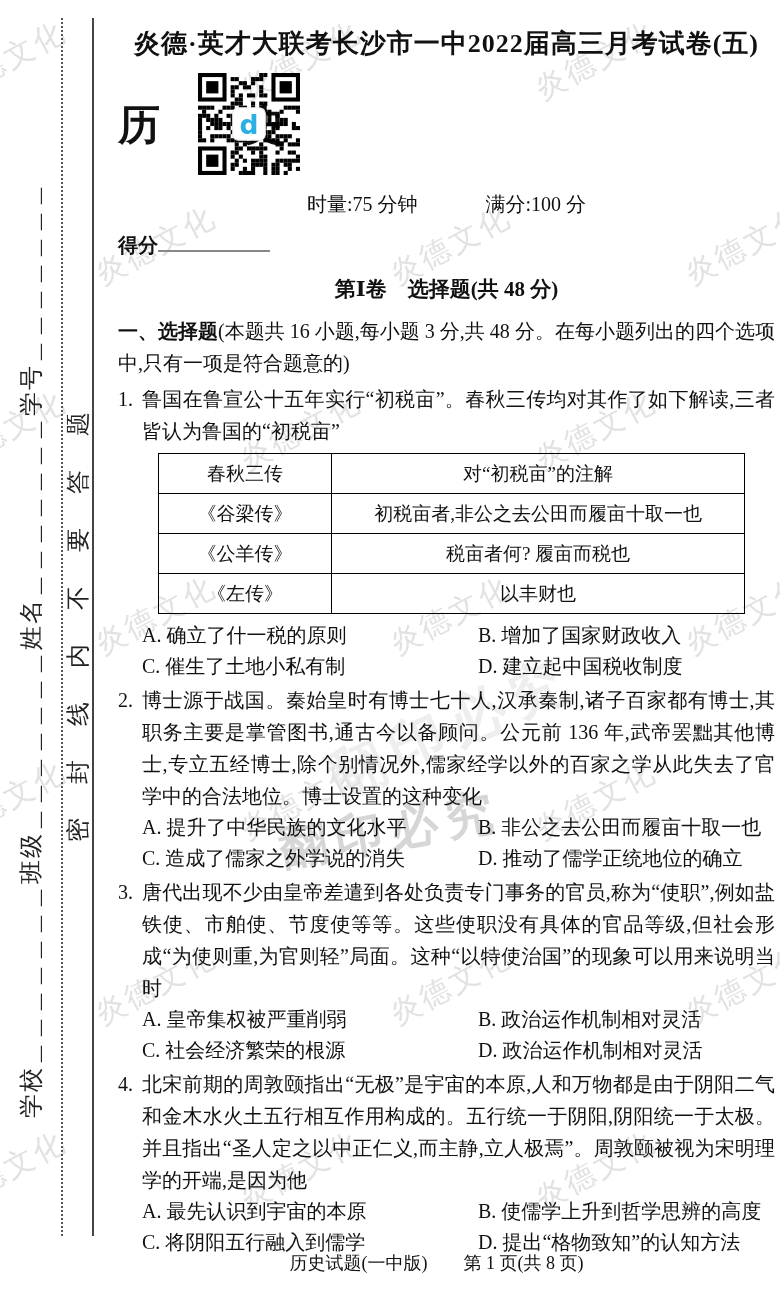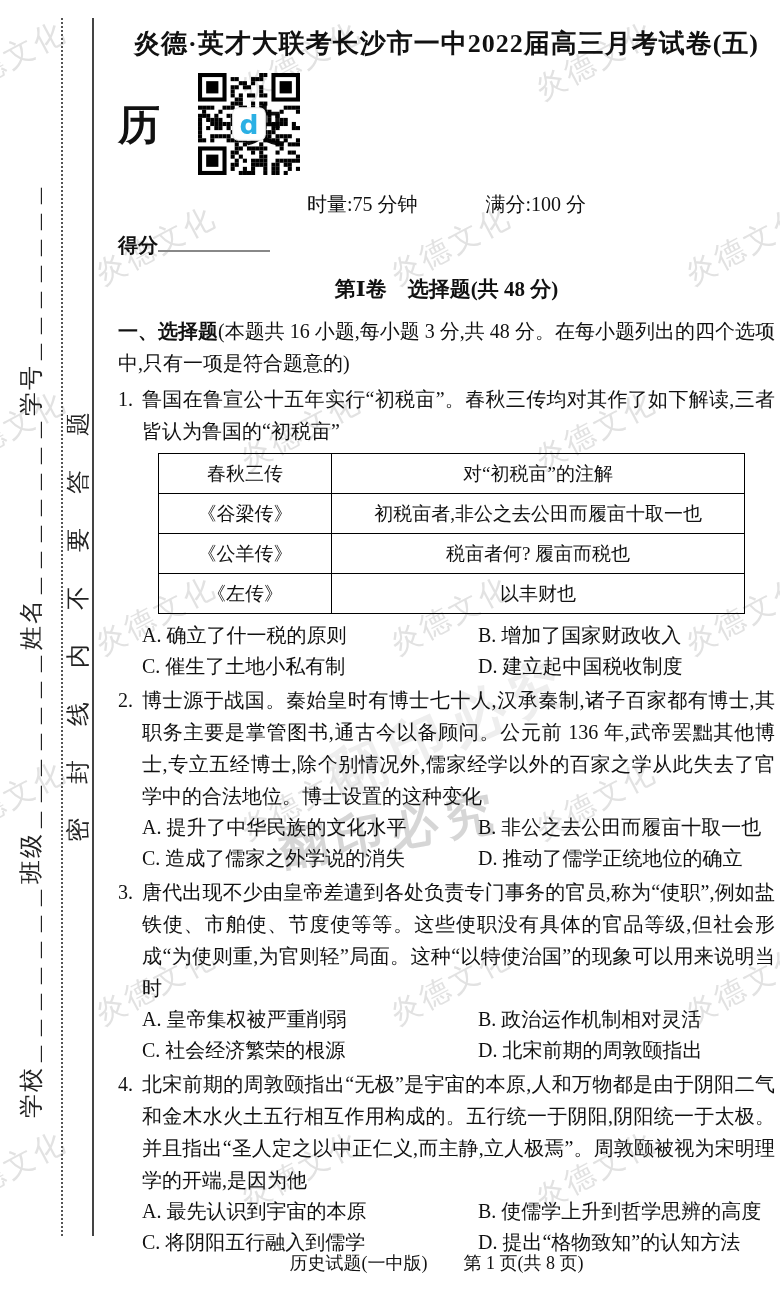--- a/index.html
+++ b/index.html
@@ -372,21 +372,21 @@
       </div>
     </div>
 
     <div class="question">
       <span class="q-num">3.</span>
       <span>唐代出现不少由皇帝差遣到各处负责专门事务的官员,称为“使职”,例如盐铁使、市舶使、节度使等等。这些使职没有具体的官品等级,但社会形成“为使则重,为官则轻”局面。这种“以特使治国”的现象可以用来说明当时</span>
       <div class="options">
         <div class="option">A. 皇帝集权被严重削弱</div>
         <div class="option">B. 政治运作机制相对灵活</div>
         <div class="option">C. 社会经济繁荣的根源</div>
-        <div class="option">D. 北宋前期的周敦颐指出</div>
+        <div class="option">D. 政治运作机制相对灵活</div>
       </div>
     </div>
 
     <div class="question">
       <span class="q-num">4.</span>
       <span>北宋前期的周敦颐指出“无极”是宇宙的本原,人和万物都是由于阴阳二气和金木水火土五行相互作用构成的。五行统一于阴阳,阴阳统一于太极。并且指出“圣人定之以中正仁义,而主静,立人极焉”。周敦颐被视为宋明理学的开端,是因为他</span>
       <div class="options">
         <div class="option">A. 最先认识到宇宙的本原</div>
         <div class="option">B. 使儒学上升到哲学思辨的高度</div>
         <div class="option">C. 将阴阳五行融入到儒学</div>

